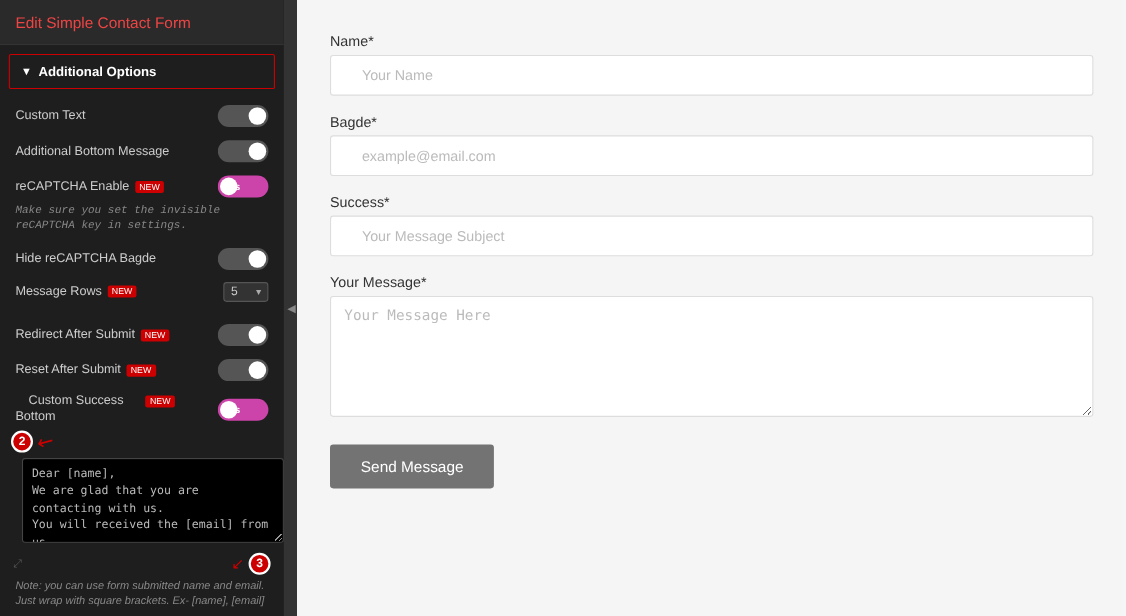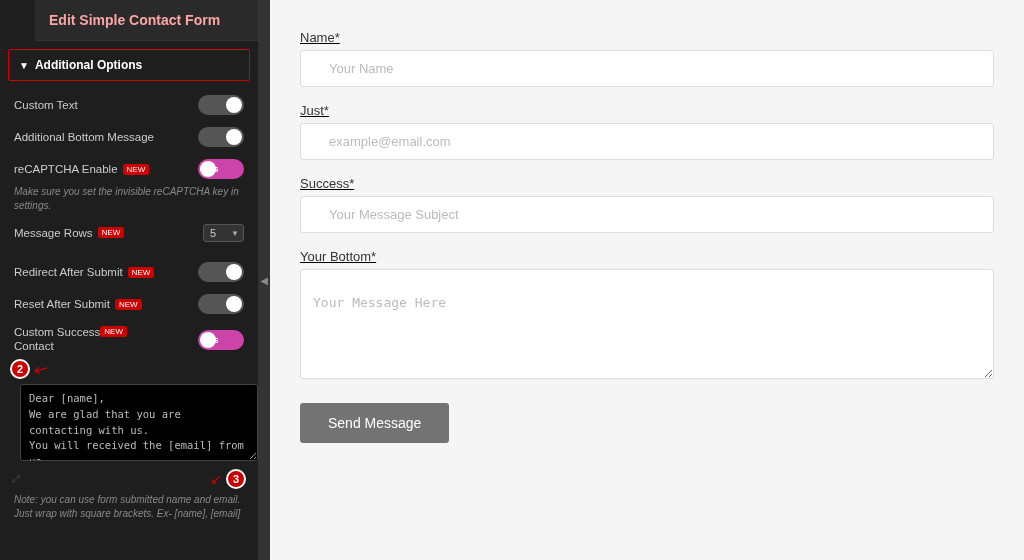--- a/index.html
+++ b/index.html
@@ -11,26 +11,25 @@
       min-width: 258px;
       background: #1e1e1e;
       color: #ccc;
       display: flex;
       flex-direction: column;
       height: 560px;
       overflow: hidden;
     }
     .sidebar-title {
       background: #2a2a2a;
-      color: #fca5a5;
+      color: #ef4444;
       font-size: 14px;
-      font-weight: bold;
+      font-weight: normal;
       padding: 12px 14px;
       border-bottom: 1px solid #333;
-      margin-left: 35px;
     }
     .sidebar-section-header {
       display: flex;
       align-items: center;
       padding: 8px 10px;
       border: 1.5px solid #cc0000;
       margin: 8px 8px 4px 8px;
       border-radius: 2px;
       color: #fff;
       font-size: 12px;
@@ -106,20 +105,21 @@
     }
     .toggle.off .toggle-knob { right: 2px; }
     .toggle.on .toggle-knob { left: 2px; }
 
     .hint-text {
       font-size: 10px;
       color: #888;
       font-style: italic;
       padding: 0 14px 6px 14px;
       line-height: 1.4;
+      font-family: Liberation Mono, monospace;
     }
     .option-row-select {
       display: flex;
       align-items: center;
       justify-content: space-between;
       padding: 4px 14px 6px 14px;
     }
     .select-input {
       background: #333;
       color: #ccc;
@@ -187,42 +187,41 @@
       flex: 1;
       background: #f5f5f5;
       padding: 30px 30px 20px 30px;
       overflow-y: auto;
     }
     .form-section {
       background: #f5f5f5;
     }
     .form-group {
       margin-bottom: 16px;
-      text-decoration: underline;
     }
     .form-label {
       font-size: 13px;
       color: #333;
       margin-bottom: 5px;
       display: block;
     }
     .form-input {
       width: 100%;
       padding: 10px 28px;
       border: 1px solid #ddd;
       border-radius: 3px;
       font-size: 13px;
       color: #aaa;
       background: #fff;
       outline: none;
     }
     .form-input::placeholder { color: #bbb; }
     .form-textarea {
       width: 100%;
-      padding: 25px 12px;
+      padding: 10px 12px;
       border: 1px solid #ddd;
       border-radius: 3px;
       font-size: 13px;
       color: #aaa;
       background: #fff;
       outline: none;
       min-height: 110px;
       resize: vertical;
     }
     .form-textarea::placeholder { color: #bbb; }
@@ -288,20 +287,27 @@
         <span class="badge-new">NEW</span>
       </span>
       <div class="toggle on">
         <span class="toggle-label">Yes</span>
         <div class="toggle-knob"></div>
       </div>
     </div>
     <div class="hint-text">Make sure you set the invisible reCAPTCHA key in settings.</div>
 
     
+    <div class="option-row">
+      <span class="option-label">Hide reCAPTCHA Bagde</span>
+      <div class="toggle off">
+        <span class="toggle-label">No</span>
+        <div class="toggle-knob"></div>
+      </div>
+    </div>
 
     
     <div class="option-row-select">
       <span class="option-label">
         <span>Message Rows</span>
         <span class="badge-new">NEW</span>
       </span>
       <div class="select-wrapper">
         <select class="select-input">
           <option>5</option>
@@ -334,25 +340,25 @@
       </span>
       <div class="toggle off">
         <span class="toggle-label">No</span>
         <div class="toggle-knob"></div>
       </div>
     </div>
 
     
     <div class="option-row">
       <span class="option-label" style="display:flex; align-items:flex-start; flex-direction:column; gap:2px;">
-        <span style="display:flex; align-items:flex-start; gap:0;">
+        <span style="display:flex; align-items:flex-end; gap:20px;margin-left:12px;">
           <span>Custom Success</span>
           <span class="badge-new">NEW</span>
         </span>
-        <span>Contact</span>
+        <span>Bottom</span>
       </span>
       <div class="toggle on" style="margin-top:2px;">
         <span class="toggle-label">Yes</span>
         <div class="toggle-knob"></div>
       </div>
     </div>
 
     
     <div style="display:flex; align-items:center; padding: 0 10px 0 10px; gap: 8px;">
       <div style="display:flex; align-items:center; gap:4px;">
@@ -388,30 +394,30 @@
 
 <div class="main-content">
   <div class="form-section">
 
     <div class="form-group">
       <label class="form-label">Name*</label>
       <input class="form-input" type="text" placeholder="Your Name" style="">
     </div>
 
     <div class="form-group">
-      <label class="form-label">Just*</label>
+      <label class="form-label">Bagde*</label>
       <input class="form-input" type="email" placeholder="example@email.com" style="">
     </div>
 
     <div class="form-group">
       <label class="form-label">Success*</label>
       <input class="form-input" type="text" placeholder="Your Message Subject" style="">
     </div>
 
     <div class="form-group">
-      <label class="form-label">Your Bottom*</label>
+      <label class="form-label">Your Message*</label>
       <textarea class="form-textarea" placeholder="Your Message Here" style=""></textarea>
     </div>
 
     <button class="submit-btn">Send Message</button>
 
   </div>
 </div>
 
 </body></html>

